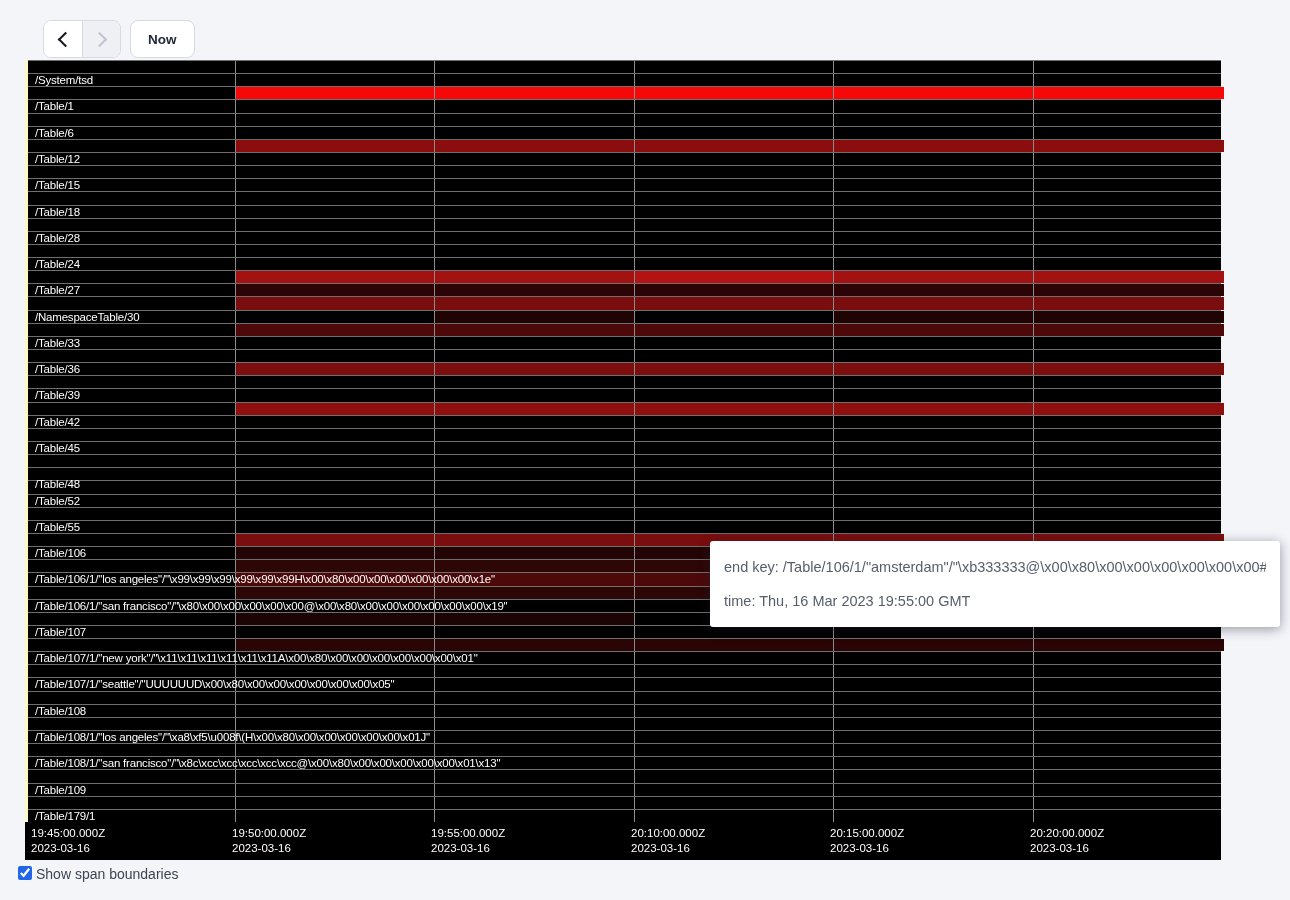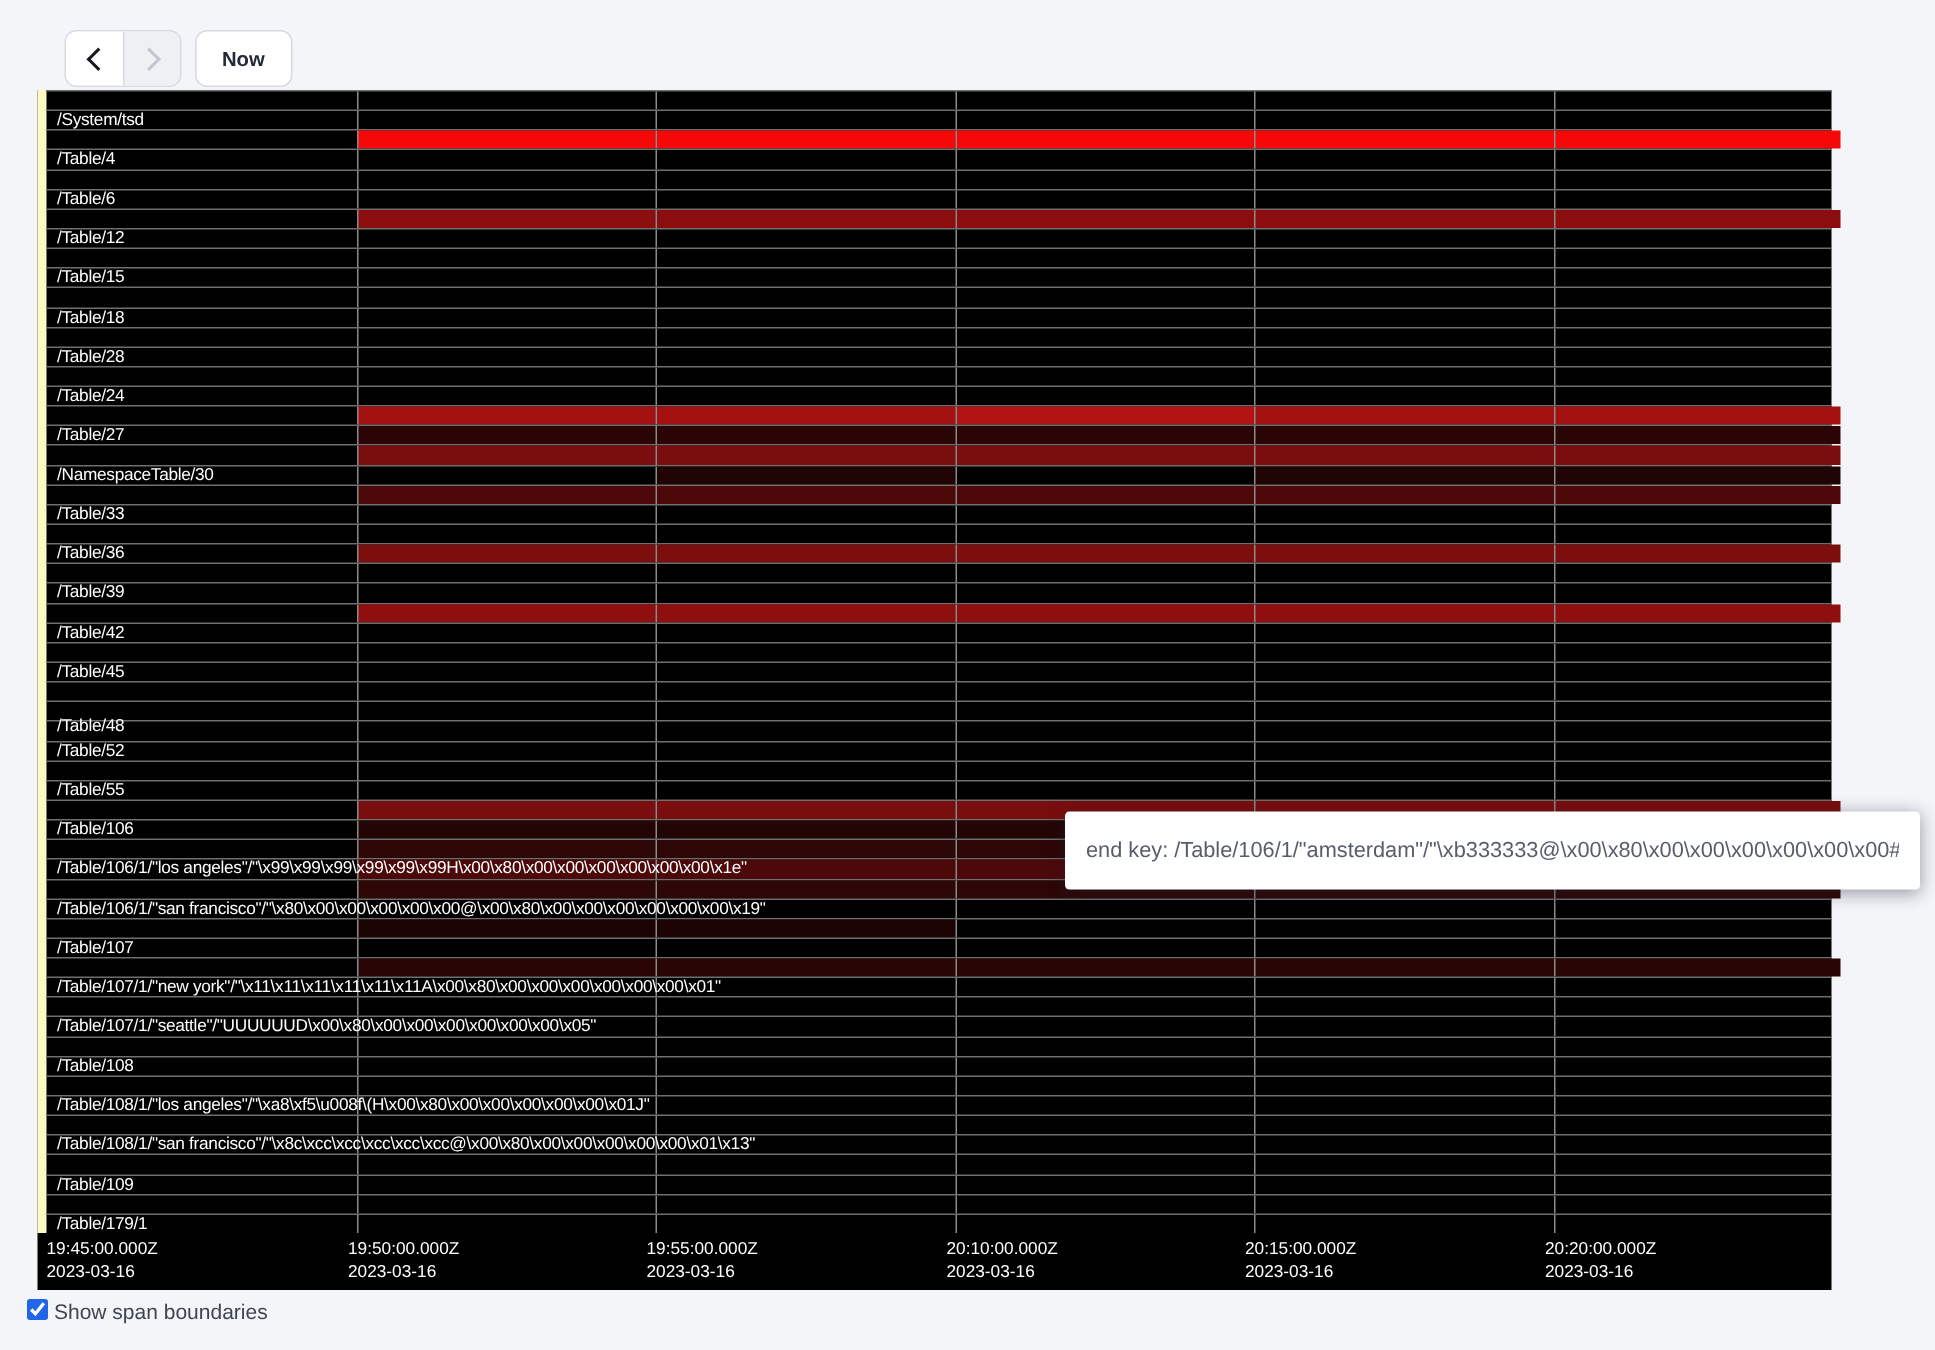--- a/index.html
+++ b/index.html
@@ -23,21 +23,21 @@
     transform:rotate(45deg) translateY(-2px)
   }
   .nav-group{display:flex;margin-left:18px;height:38px;border:1px solid #d6dae2;border-radius:8px;overflow:hidden;box-sizing:border-box;background:#fff}
   .nav-btn{width:38px;height:100%;display:flex;align-items:center;justify-content:center;background:#fff;border:none;padding:0;cursor:pointer}
   .nav-btn.disabled{background:#eef0f4;border-left:1px solid #d6dae2;cursor:default}
   .chev-left{width:9px;height:9px;border-left:2.6px solid #15181f;border-bottom:2.6px solid #15181f;transform:rotate(45deg);margin-left:5px}
   .chev-right{width:9px;height:9px;border-top:2.6px solid #c0c5ce;border-right:2.6px solid #c0c5ce;transform:rotate(45deg);margin-right:5px}
   .now-btn{margin-left:9px;height:38px;padding:0 17px;background:#fff;border:1px solid #d6dae2;border-radius:8px;font-size:13.5px;font-weight:700;color:#232936;font-family:"Liberation Sans",sans-serif;cursor:pointer}
   
   .heatmap{position:absolute;left:25px;top:60px;width:1196px;height:800px;background:#000}
-  .hgrid{position:absolute;left:0;top:0;width:1196px;height:762px;border-left:6px solid #fef9c3;box-sizing:border-box}
+  .hgrid{position:absolute;left:0;top:0;width:1196px;height:762px;border-left:3px solid #fef9c3;box-sizing:border-box}
   .hrow{position:absolute;left:0;width:100%;border-top:1px solid #6f6f6f;box-sizing:border-box}
   .hcell{position:absolute;top:0;height:100%;box-sizing:border-box;border-left:1px solid #8b8b8b}
   .hcell.c0{border-left:none}
   .hlabel{position:absolute;left:7px;color:#fff;font-size:11.5px;letter-spacing:-0.2px;white-space:nowrap;z-index:3}
   .haxis{position:absolute;left:0;top:762px;width:100%;height:38px}
   .axis-tick{position:absolute;top:4px;color:#fff;font-size:11.5px;line-height:15px;white-space:nowrap}
   
   .tooltip{
     position:absolute;left:710px;top:541px;width:570px;box-sizing:border-box;z-index:10;
     background:#fff;border-radius:3px;box-shadow:0 2px 12px rgba(30,30,50,.45);padding:9px 14px
@@ -91,21 +91,21 @@
         <div class="hcell" style="left: 1005px; width: 191px; background: rgb(246, 8, 8);"></div>
       </div>
       <div class="hrow" style="top: 39.41px; height: 13.14px;">
         <div class="hcell c0" style="left: 0px; width: 207px;"></div>
         <div class="hcell" style="left: 207px; width: 199px;"></div>
         <div class="hcell" style="left: 406px; width: 200px;"></div>
         <div class="hcell" style="left: 606px; width: 199px;"></div>
         <div class="hcell" style="left: 805px; width: 200px;"></div>
         <div class="hcell" style="left: 1005px; width: 191px;"></div>
       </div>
-      <div class="hlabel" style="top: 40.41px;">/Table/4</div>
+      <div class="hlabel" style="top: 40.41px;">/Table/1</div>
       <div class="hrow" style="top: 52.55px; height: 13.14px;">
         <div class="hcell c0" style="left: 0px; width: 207px;"></div>
         <div class="hcell" style="left: 207px; width: 199px;"></div>
         <div class="hcell" style="left: 406px; width: 200px;"></div>
         <div class="hcell" style="left: 606px; width: 199px;"></div>
         <div class="hcell" style="left: 805px; width: 200px;"></div>
         <div class="hcell" style="left: 1005px; width: 191px;"></div>
       </div>
       <div class="hrow" style="top: 65.69px; height: 13.14px;">
         <div class="hcell c0" style="left: 0px; width: 207px;"></div>
@@ -582,18 +582,19 @@
       </div>
       <div class="axis-tick" style="left: 1005px;">
         <div>20:20:00.000Z</div>
         <div>2023-03-16</div>
       </div>
     </div>
 </div>
 
 <div class="tooltip">
   <div class="tooltip-line">end key: /Table/106/1/"amsterdam"/"\xb333333@\x00\x80\x00\x00\x00\x00\x00\x00#"</div>
+  <div class="tooltip-line">time: Thu, 16 Mar 2023 19:55:00 GMT</div>
 </div>
 
 <div class="footer">
   <input type="checkbox" id="spanbounds" checked="" style="">
   <label for="spanbounds">Show span boundaries</label>
 </div>
 
 </body></html>

